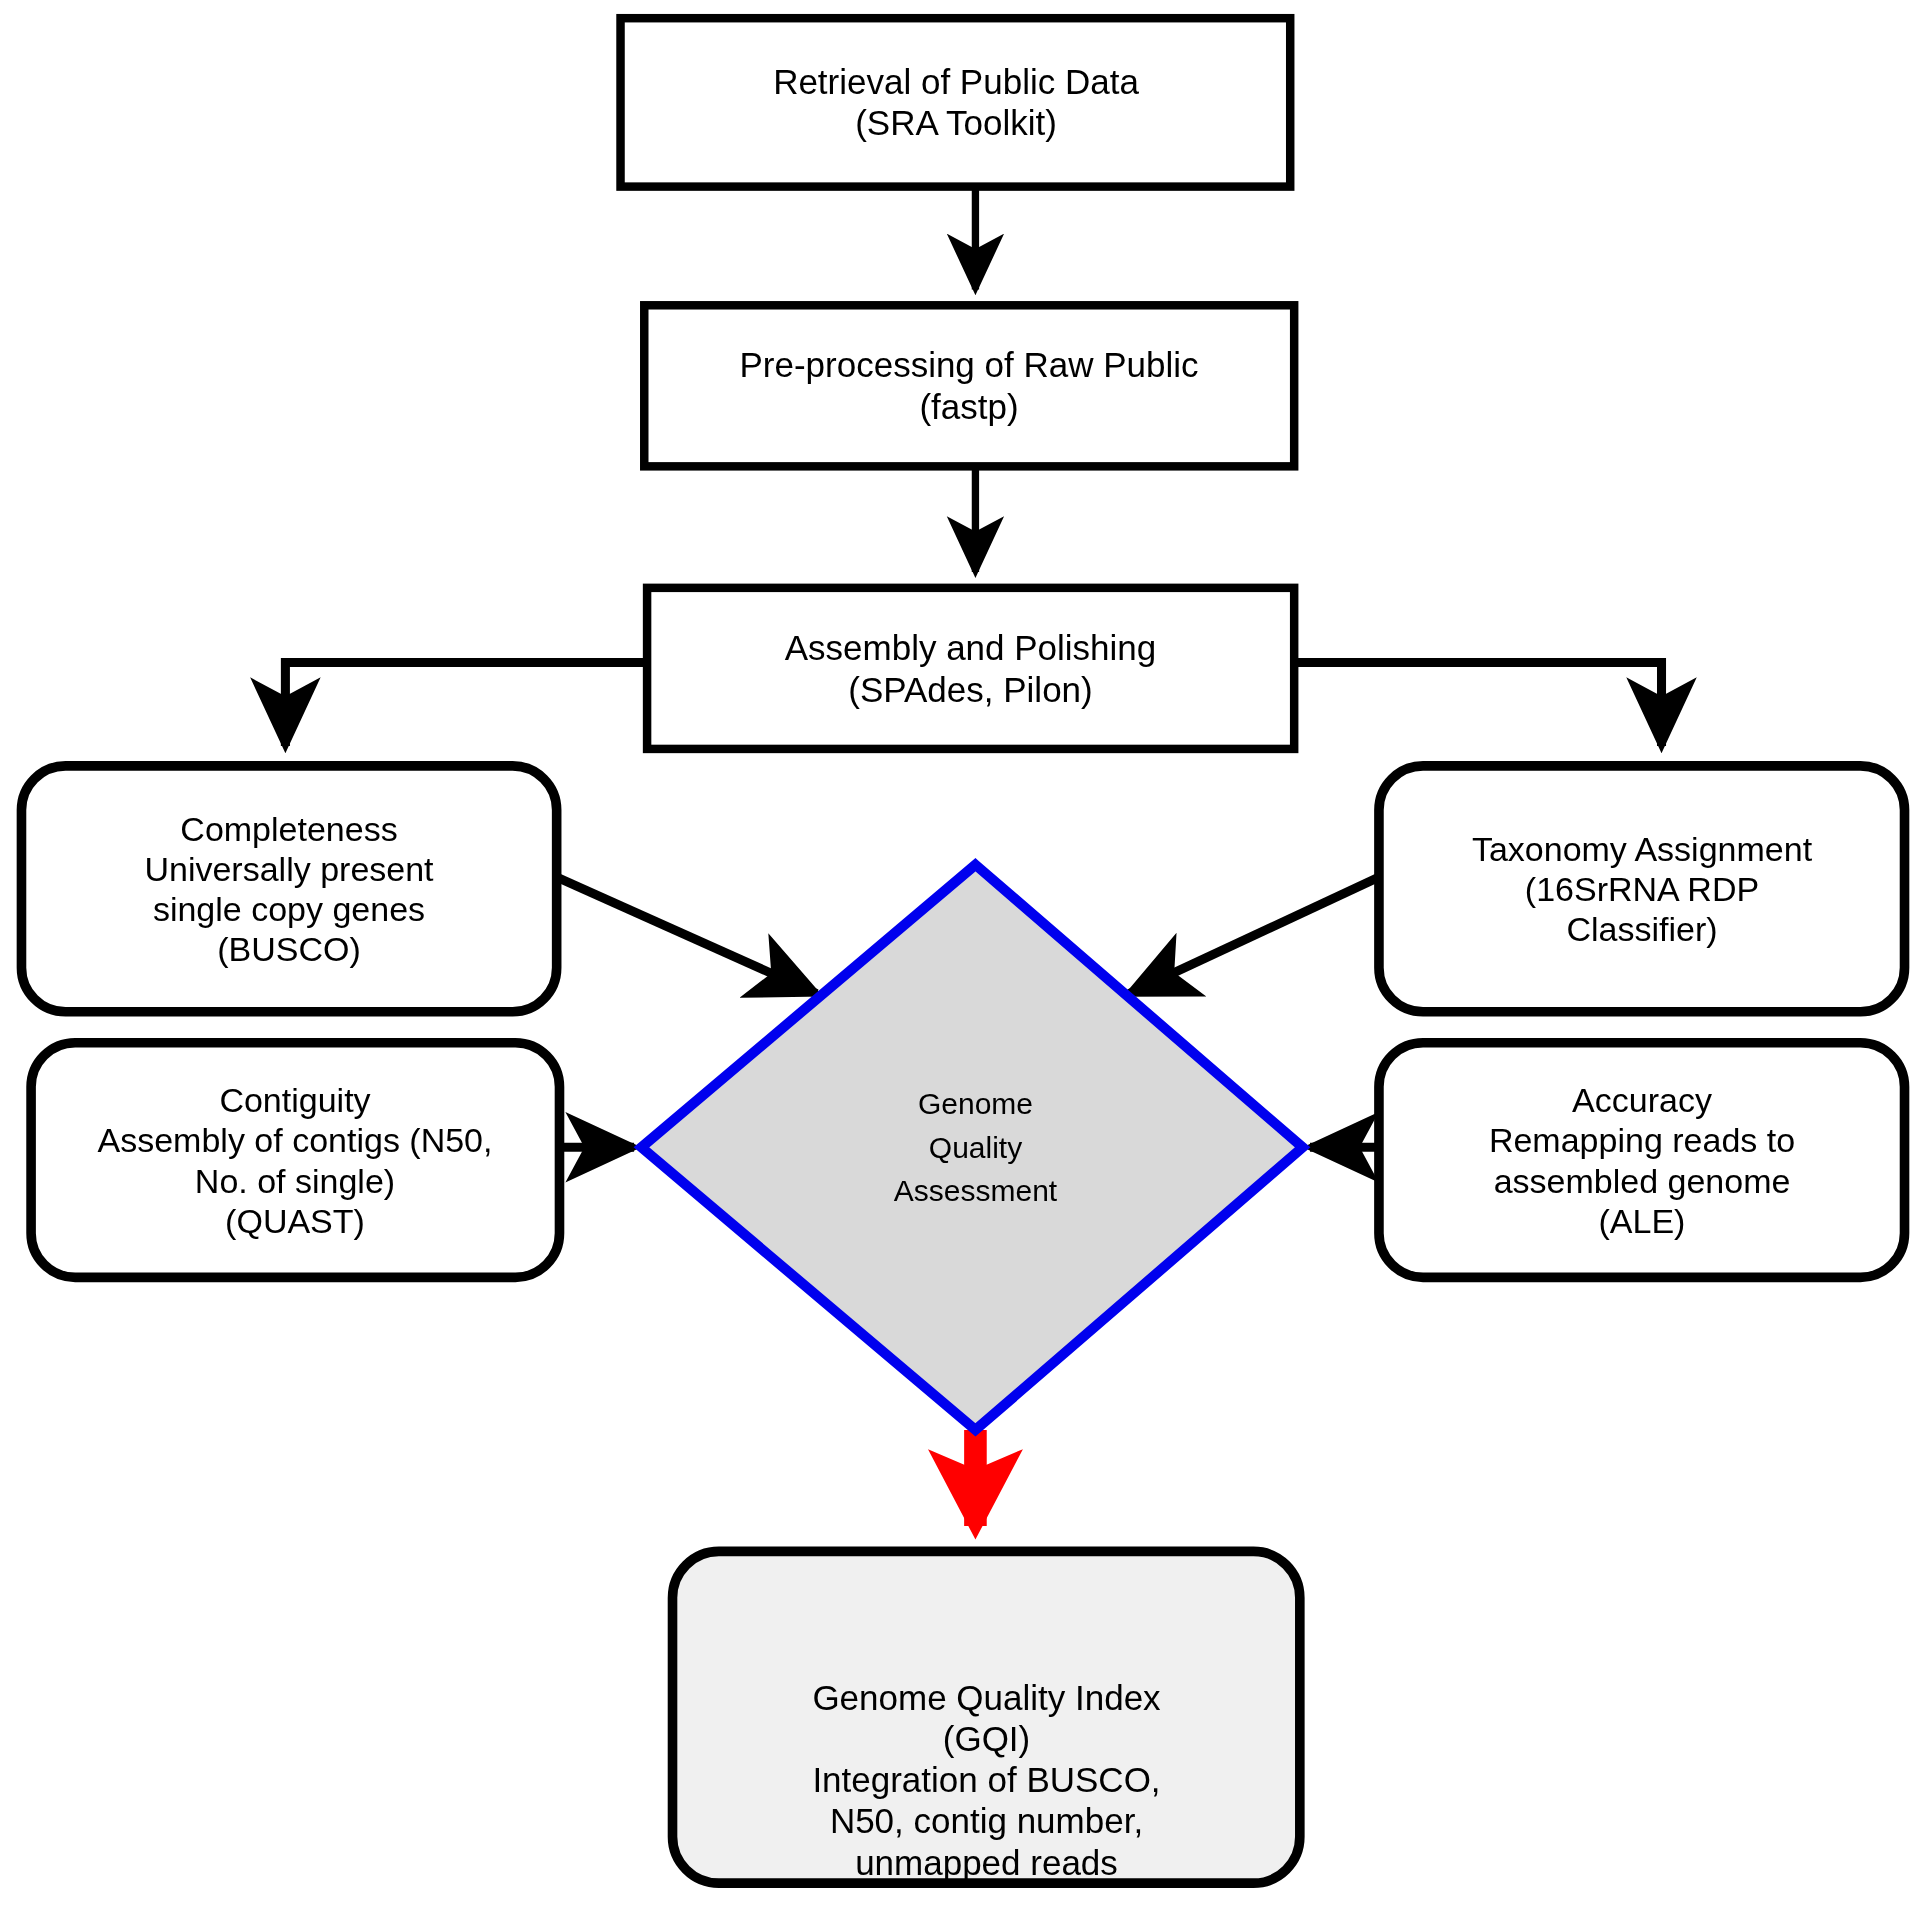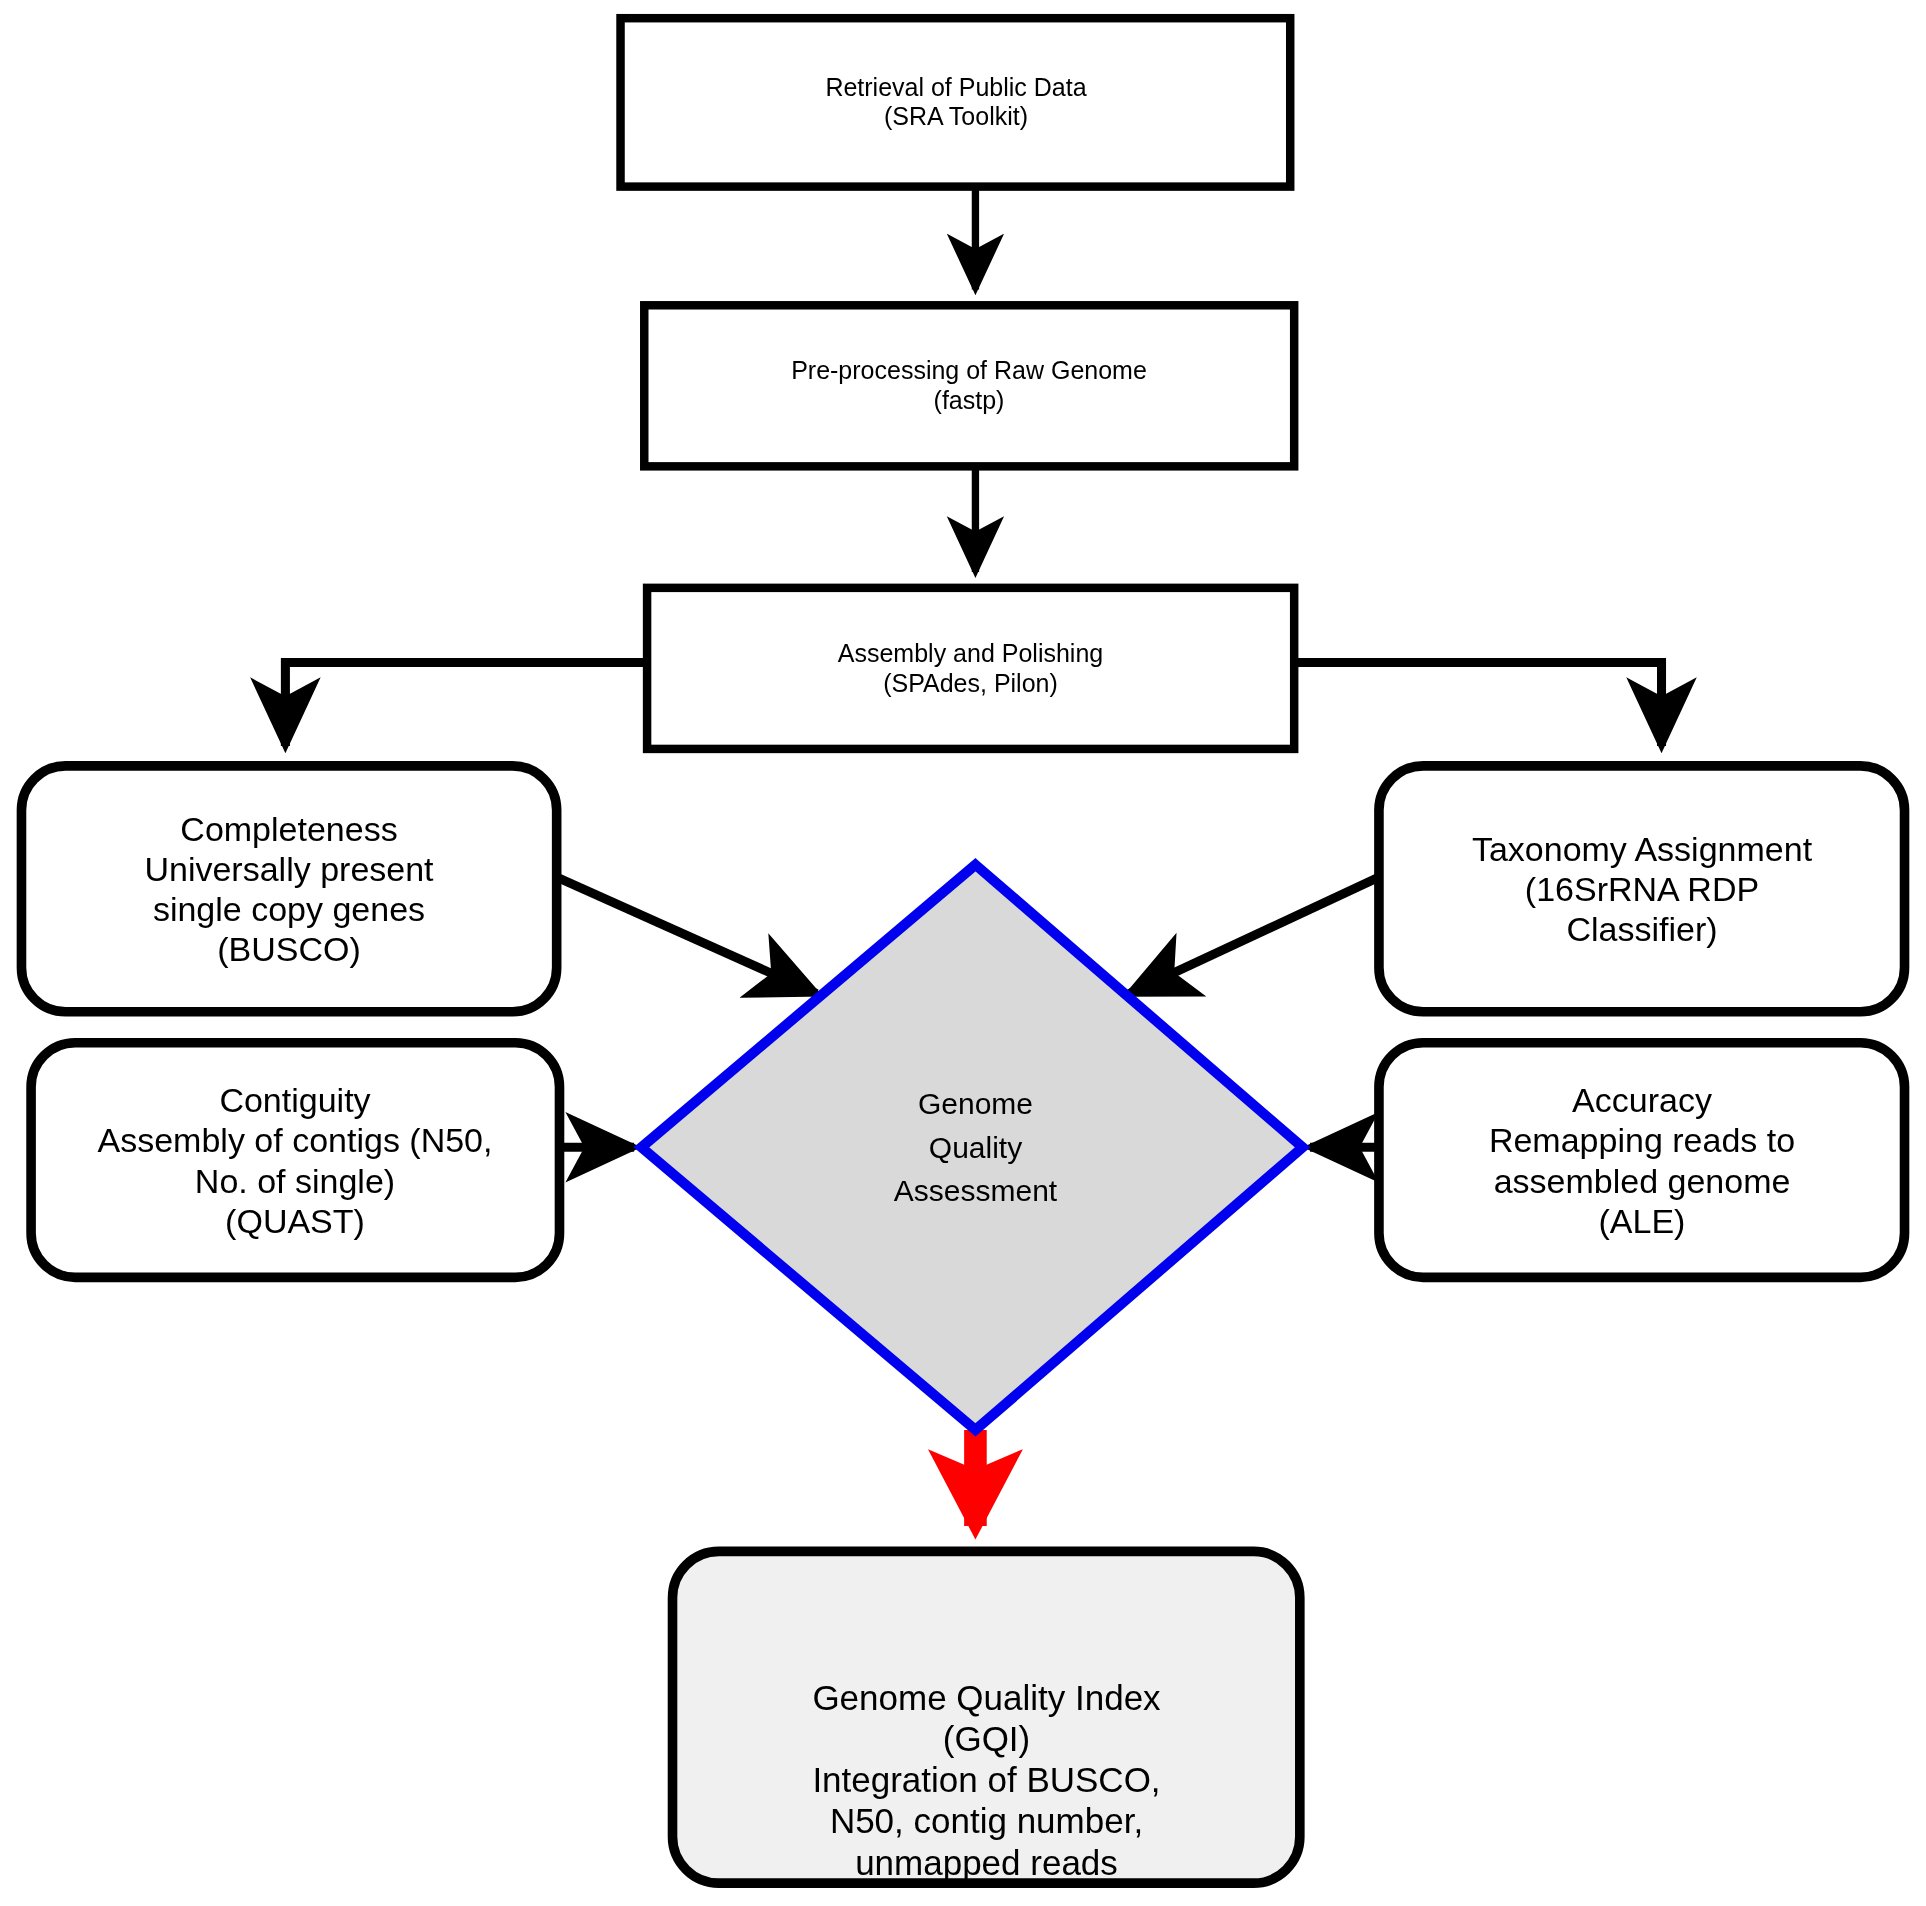--- a/index.html
+++ b/index.html
@@ -31,21 +31,21 @@
     flex-direction: column;
     align-items: center;
     justify-content: center;
     text-align: center;
     color: #000000;
     line-height: 1.18;
     pointer-events: none;
   }
   .tline { display: block; white-space: pre; }
   .tline.bold { font-weight: normal; }
-  .sz-proc { font-size: 25px; text-align: center; }
+  .sz-proc { font-size: 35px; text-align: center; }
   .sz-leaf { font-size: 34px; }
   .sz-diamond { font-size: 30px; font-weight: bold; line-height: 1.45; }
   .sz-gqi { font-size: 35px; justify-content: flex-end; }
 </style>
 </head>
 <body>
 
 <div id="flow-root">
 
   <svg class="flow-canvas" viewBox="0 0 3408 3374" xmlns="http://www.w3.org/2000/svg">
@@ -100,21 +100,21 @@
       <rect x="1190" y="2745" width="1110" height="587" rx="82" ry="82" fill="#F0F0F0" stroke="#000000" stroke-width="17"></rect>
     </g>
   </svg>
 
   <div class="node-text sz-proc" style="left:621px; top:18px; width:670px; height:168px;">
     <span class="tline">Retrieval of Public Data</span>
     <span class="tline bold">(SRA Toolkit)</span>
   </div>
 
   <div class="node-text sz-proc" style="left:644px; top:305px; width:650px; height:161px;">
-    <span class="tline">Pre-processing of Raw Genome</span>
+    <span class="tline">Pre-processing of Raw Public</span>
     <span class="tline bold">(fastp)</span>
   </div>
 
   <div class="node-text sz-leaf" style="left:21.5px; top:766px; width:535px; height:246px;">
     <span class="tline bold">Completeness</span>
     <span class="tline">Universally present</span>
     <span class="tline">single copy genes</span>
     <span class="tline bold">(BUSCO)</span>
   </div>
 

